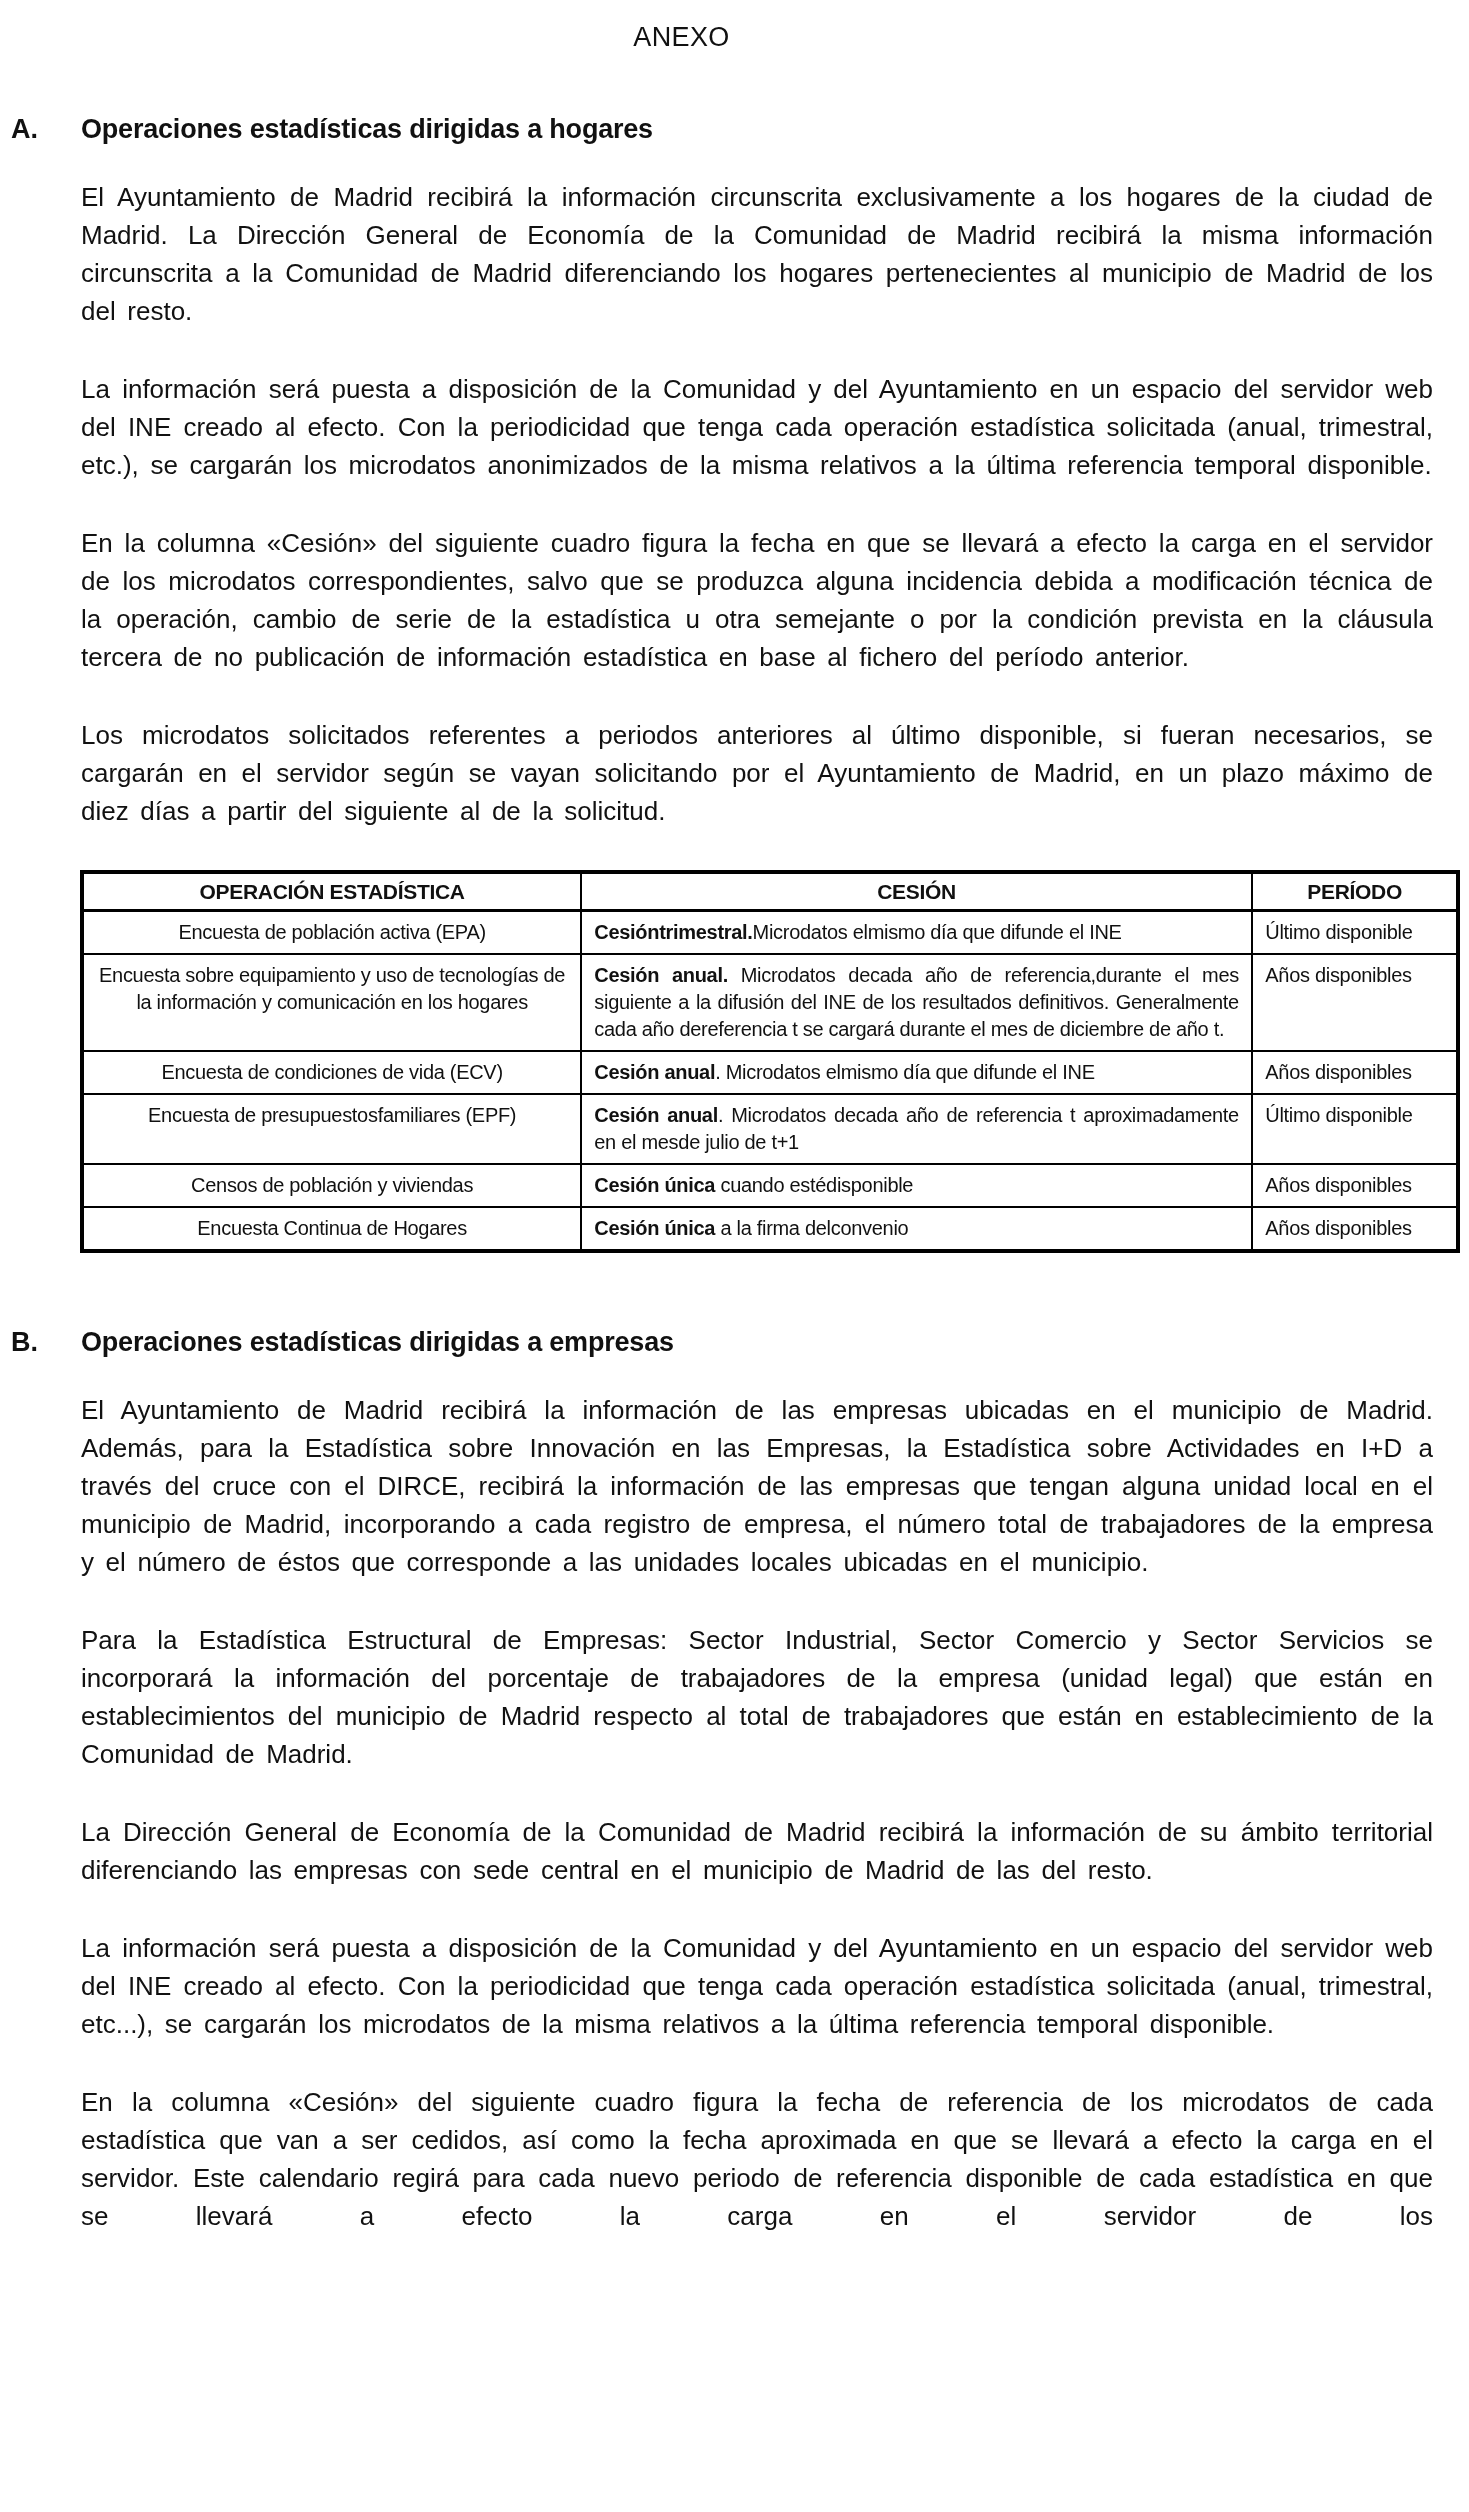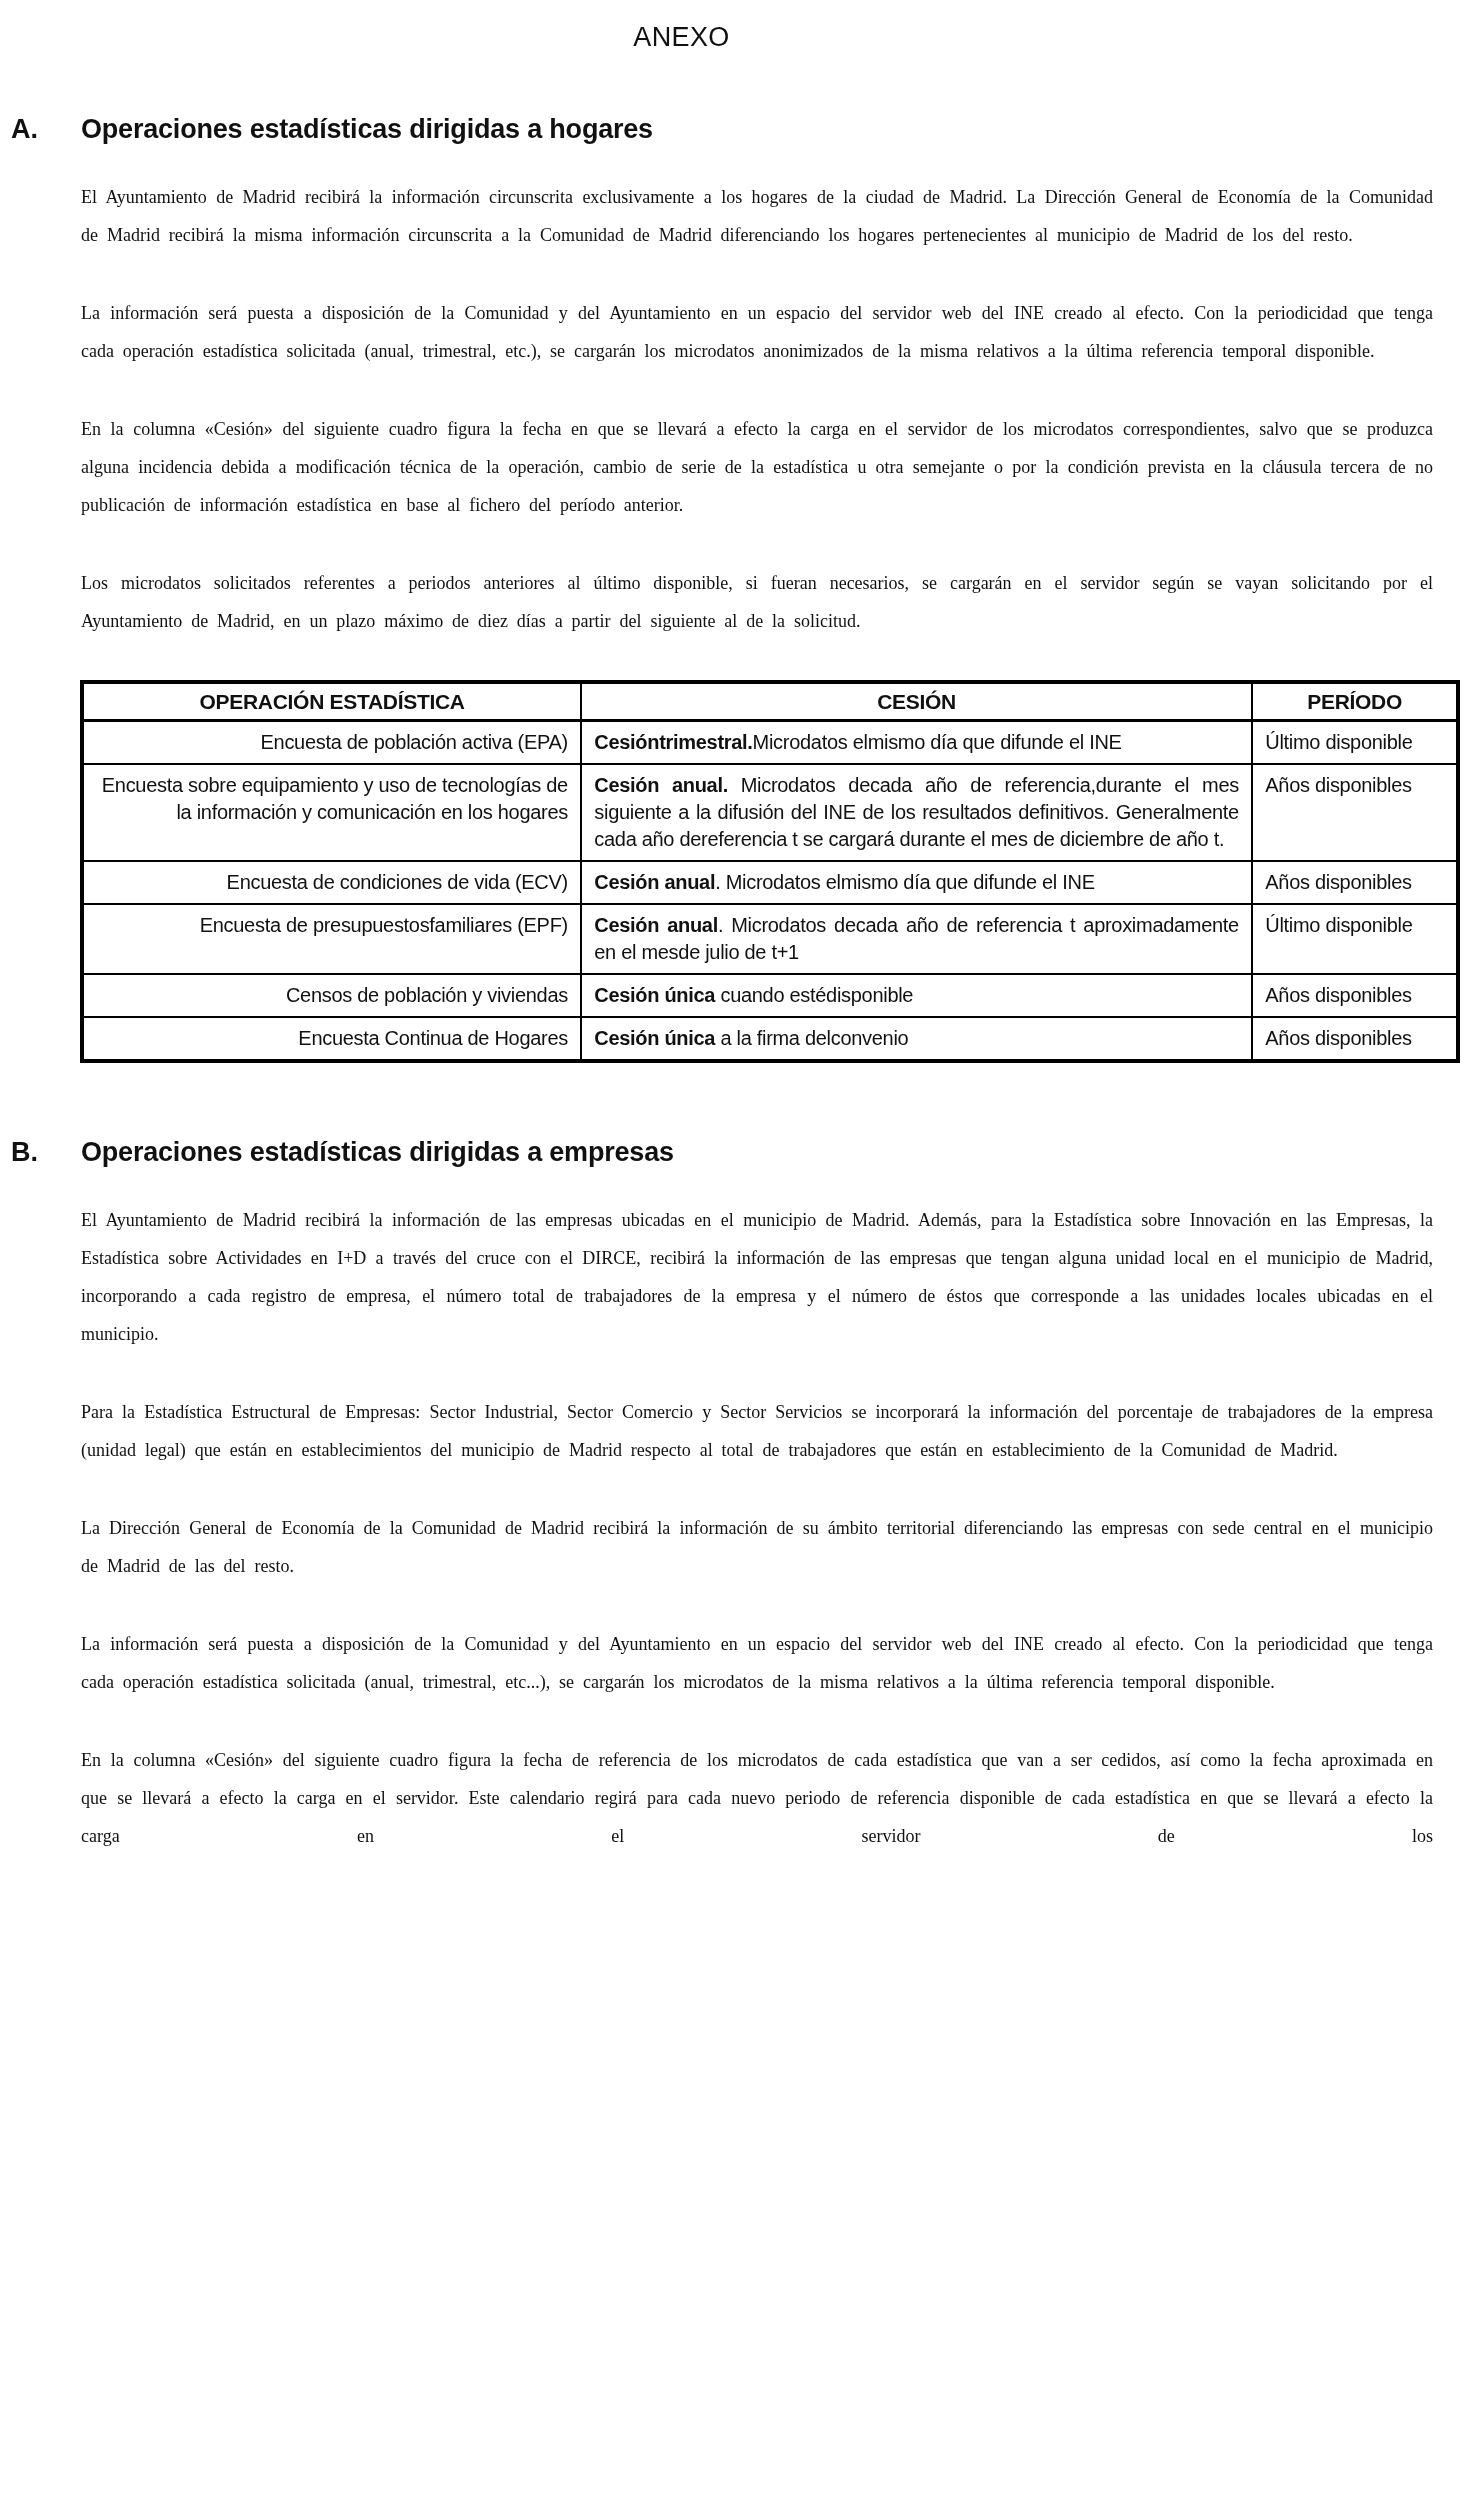--- a/index.html
+++ b/index.html
@@ -42,26 +42,25 @@
     line-height: 38px;
   }
   .section-heading {
     font-size: 27px;
     font-weight: 700;
     line-height: 38px;
     margin: 0;
     letter-spacing: -0.2px;
   }
   p.body-par {
-    font-size: 18px;
+    font-size: 26px;
     line-height: 38px;
     text-align: justify;
     word-spacing: 4.4px;
     margin: 0 0 40px 0;
-    font-family: Liberation Serif, serif;
   }
   p.body-par.cut { text-align-last: justify; margin-bottom: 0; }
   .sec-b-gap { margin-top: 8.7px; }
   table.ops-table {
     border-collapse: collapse;
     table-layout: fixed;
     width: 1375px;
     margin: 8.7px 0 70px -0.9px;
     border: 4.4px solid #000;
     font-size: 20px;
@@ -75,21 +74,21 @@
     vertical-align: top;
     padding: 7px 12.2px;
     line-height: 27px;
   }
   table.ops-table th {
     font-size: 21px;
     font-weight: 700;
     padding: 4.4px 7px;
     border-bottom-width: 3.5px;
   }
-  td.op-cell { text-align: right; }
+  td.op-cell { text-align: center; }
   td.cesion-cell { text-align: justify; }
   td.periodo-cell { text-align: left; padding-left: 5.2px; padding-right: 5.2px; }
   .b { font-weight: 700; }
 </style>
 </head>
 <body>
 
 <div class="page">
 
   <div class="doc-title">ANEXO</div>

